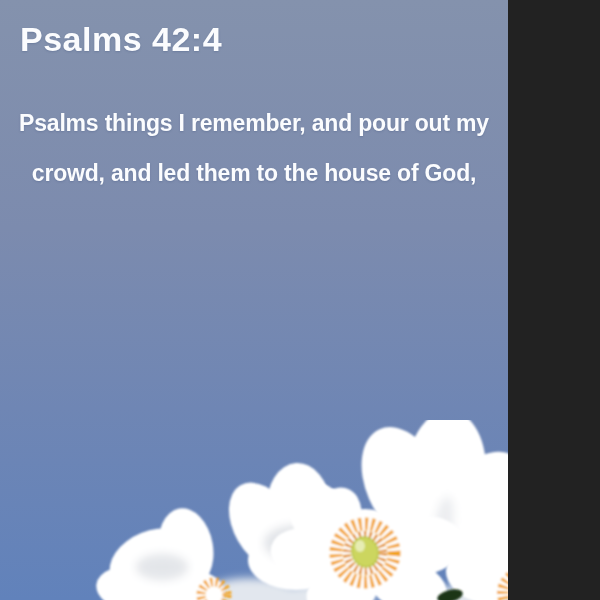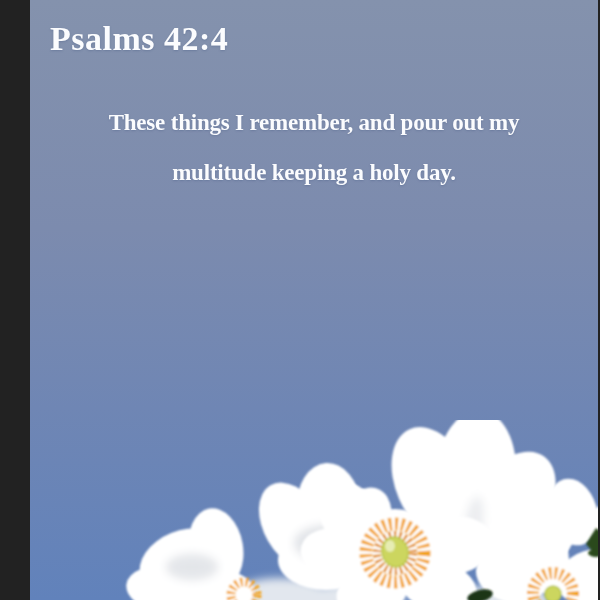--- a/index.html
+++ b/index.html
@@ -1,26 +1,25 @@
 <!DOCTYPE html>
 <html style="--sky_top: #8492ad; --sky_upper_mid: #7c8bae; --sky_lower_mid: #6f86b4; --sky_bottom: #6182bb; --text: #fbfcfe; --petal_white: #ffffff; --petal_shadow: #c9ced5; --stamen_orange: #f2a322; --stamen_deep_orange: #e18d10; --pistil_green: #ccd65f; --leaf_green: #2a4a1c;"><head>
 <meta charset="utf-8">
 <style>
   html,body{margin:0;padding:0;background:#222;}
   .canvas{
     position:relative;
-    width:568px;height:600px;
+    width:508px;height:600px;
     overflow:hidden;
-    font-family:Liberation Serif, serif;
+    font-family:Liberation Sans, sans-serif;
     background:linear-gradient(180deg,
       var(--sky_top) 0%,
       var(--sky_upper_mid) 38%,
       var(--sky_lower_mid) 68%,
       var(--sky_bottom) 100%);
-    margin-left:30px;
   }
   .title{
     position:absolute;
     top:20px;left:20px;
     font-size:34px;
     font-weight:700;
     letter-spacing:.5px;
     color:var(--text);
     text-shadow:0 1px 2px rgba(70,90,130,.35);
   }
@@ -51,22 +50,22 @@
   .leaf-dark{fill:#1c3413;}
 </style>
 </head>
 <body>
 
 <div class="canvas">
 
   <div class="title">Psalms 42:4</div>
 
   <div class="verse">
-    <div>These things I remember, and pour out my</div>
-    <div>multitude keeping a holy day.</div>
+    <div>Psalms things I remember, and pour out my</div>
+    <div>crowd, and led them to the house of God,</div>
   </div>
 
   <svg class="flowers" viewBox="0 420 600 180" aria-hidden="true">
     <defs>
       <filter id="soft" x="-20%" y="-20%" width="140%" height="140%">
         <feGaussianBlur stdDeviation="0.9"></feGaussianBlur>
       </filter>
       <filter id="blurry" x="-60%" y="-60%" width="220%" height="220%">
         <feGaussianBlur stdDeviation="4"></feGaussianBlur>
       </filter>

